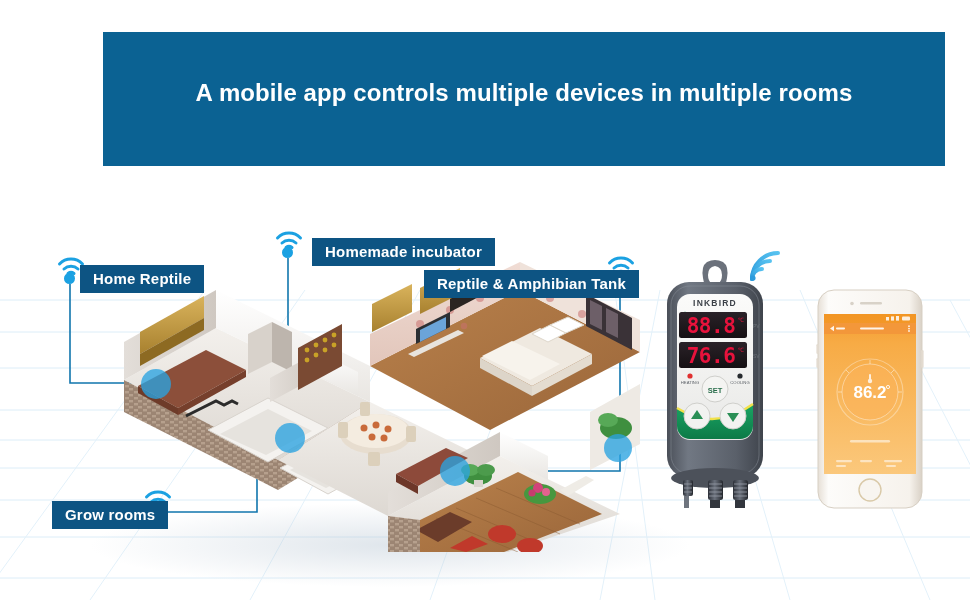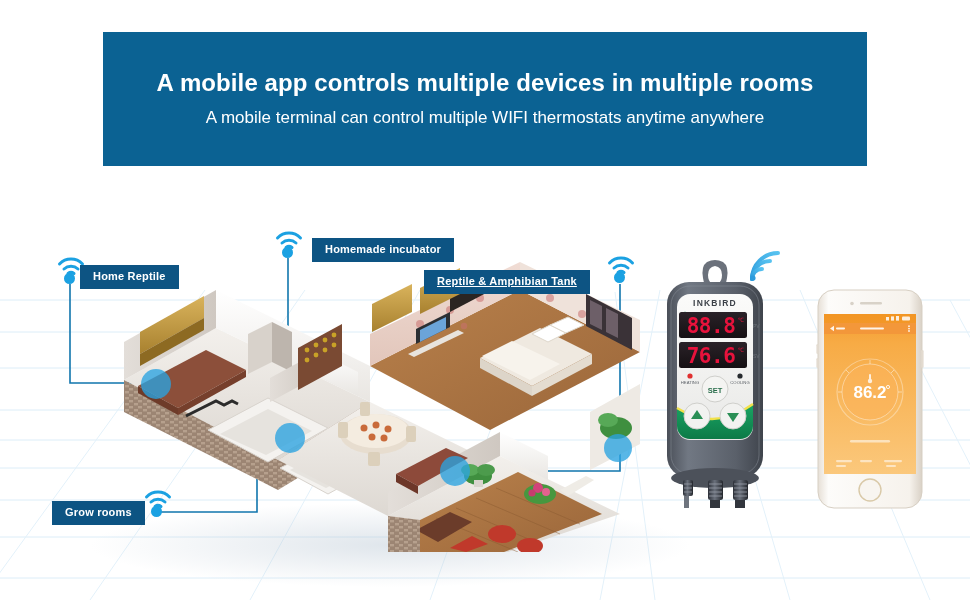--- a/index.html
+++ b/index.html
@@ -7,40 +7,40 @@
     width:970px;height:600px;background:#ffffff;overflow:hidden;
     font-family:"Liberation Sans",sans-serif;position:relative;
   }
   #stage{position:absolute;left:0;top:0;width:970px;height:600px;overflow:hidden;background:#fff;}
 
   
   .grid-svg{position:absolute;left:0;top:0;width:970px;height:600px;}
 
   
   .banner{
-    position:absolute;left:103px;top:32px;width:764px;height:134px;
+    position:absolute;left:103px;top:32px;width:842px;height:134px;
     background:#0b6293;box-sizing:border-box;
     display:flex;flex-direction:column;align-items:center;justify-content:center;
   }
   .banner-title{
     color:#ffffff;font-size:24px;font-weight:bold;letter-spacing:.1px;
     line-height:1.1;margin:0 0 12px 0;white-space:nowrap;
   }
   .banner-sub{
     color:#ffffff;font-size:17px;font-weight:normal;line-height:1.1;
     margin:0;white-space:nowrap;
   }
 
   
   .floorplan{position:absolute;left:120px;top:262px;width:520px;height:290px;}
 
   
   .tag{
     position:absolute;background:#0d5483;color:#fff;
-    font-size:11px;font-weight:bold;letter-spacing:.2px;
+    font-size:15px;font-weight:bold;letter-spacing:.2px;
     padding:6px 13px 7px 13px;white-space:nowrap;line-height:1;
     box-sizing:border-box;
   }
 
   
   .wifi{position:absolute;width:30px;height:26px;}
   .hotdot{position:absolute;width:11px;height:11px;border-radius:50%;background:#1ba1e2;}
 
   
   .thermo{position:absolute;left:655px;top:258px;width:120px;height:250px;}
@@ -91,21 +91,20 @@
       <line x1="800" y1="290" x2="930" y2="600"></line>
       <line x1="880" y1="290" x2="1040" y2="600"></line>
       <line x1="950" y1="300" x2="1090" y2="560"></line>
       <line x1="615" y1="292" x2="655" y2="600"></line>
     </g>
     <ellipse cx="390" cy="545" rx="300" ry="42" fill="url(#shadowg)"></ellipse>
   </svg>
 
   <div class="banner">
     <div class="banner-title">A mobile app controls multiple devices in multiple rooms</div>
-    <div class="banner-sub">A mobile terminal can control multiple WIFI thermostats anytime anywhere</div>
   </div>
 
   <svg style="position:absolute;left:0;top:0;width:970px;height:600px;">
     <g stroke="#1176ad" stroke-width="1.6" fill="none">
 
       <path d="M70,284 L70,383 L150,383"></path>
 
       <path d="M288,258 L288,430"></path>
 
       <path d="M620,284 L620,471 L455,471"></path>
@@ -325,21 +324,21 @@
   <div class="tag" style="left:312px;top:238px;">Homemade incubator</div>
 
   <svg class="wifi" style="left:606px;top:251px;" viewBox="0 0 30 26">
     <g fill="none" stroke="#1ba1e2" stroke-linecap="round">
       <path d="M3.5,12 A16,16 0 0 1 26.5,12" stroke-width="3"></path>
       <path d="M8,17 A10.5,10.5 0 0 1 22,17" stroke-width="3"></path>
       <path d="M12,21.5 A5,5 0 0 1 18,21.5" stroke-width="3"></path>
     </g>
   </svg>
   <div class="hotdot" style="left:614px;top:272px;"></div>
-  <div class="tag" style="left:424px;top:270px;text-decoration:underline;">Reptile &amp; Amphibian Tank</div>
+  <div class="tag" style="left:424px;top:270px;">Reptile &amp; Amphibian Tank</div>
 
   <svg class="wifi" style="left:143px;top:485px;" viewBox="0 0 30 26">
     <g fill="none" stroke="#1ba1e2" stroke-linecap="round">
       <path d="M3.5,12 A16,16 0 0 1 26.5,12" stroke-width="3"></path>
       <path d="M8,17 A10.5,10.5 0 0 1 22,17" stroke-width="3"></path>
       <path d="M12,21.5 A5,5 0 0 1 18,21.5" stroke-width="3"></path>
     </g>
   </svg>
   <div class="hotdot" style="left:151px;top:506px;"></div>
   <div class="tag" style="left:52px;top:501px;">Grow rooms</div>

